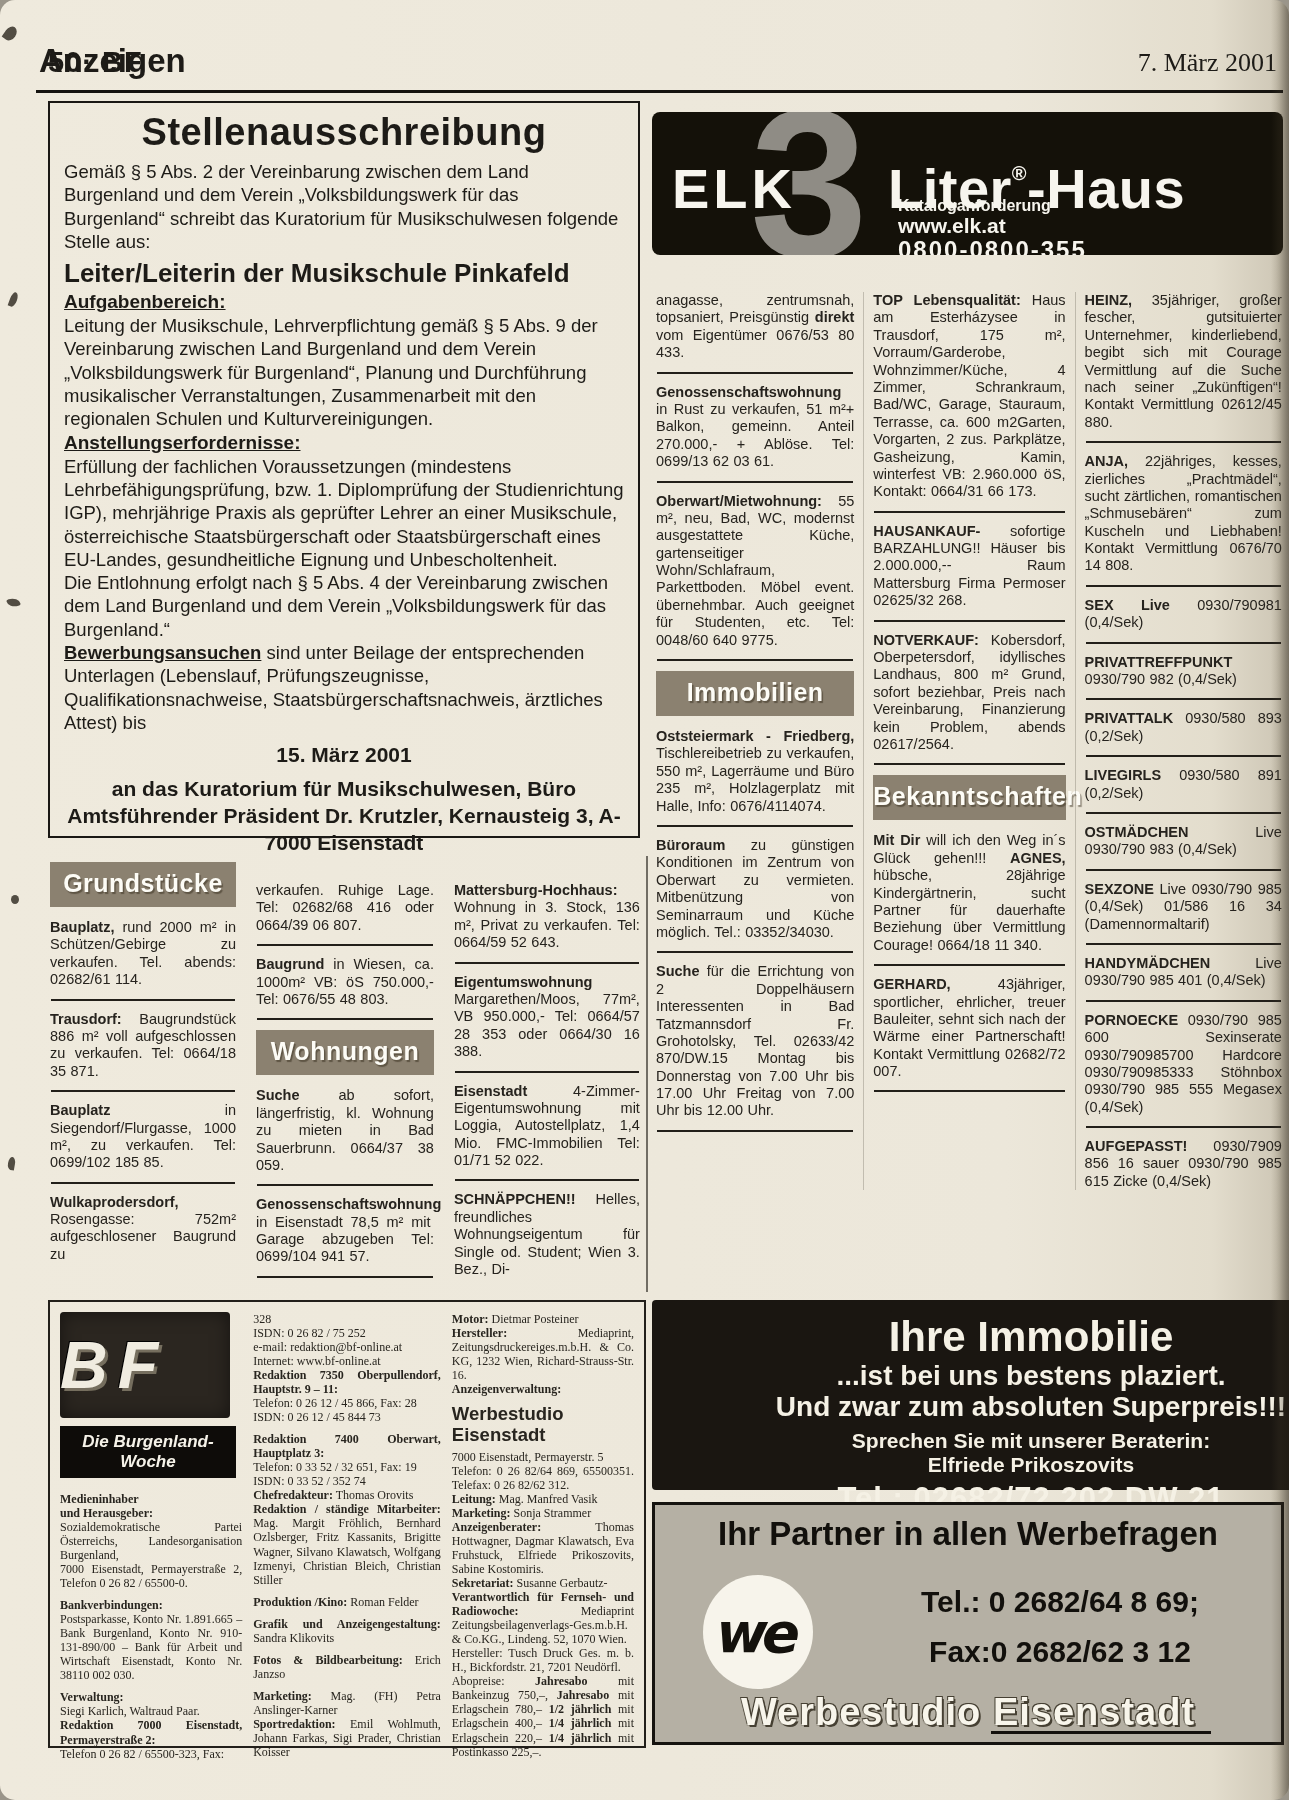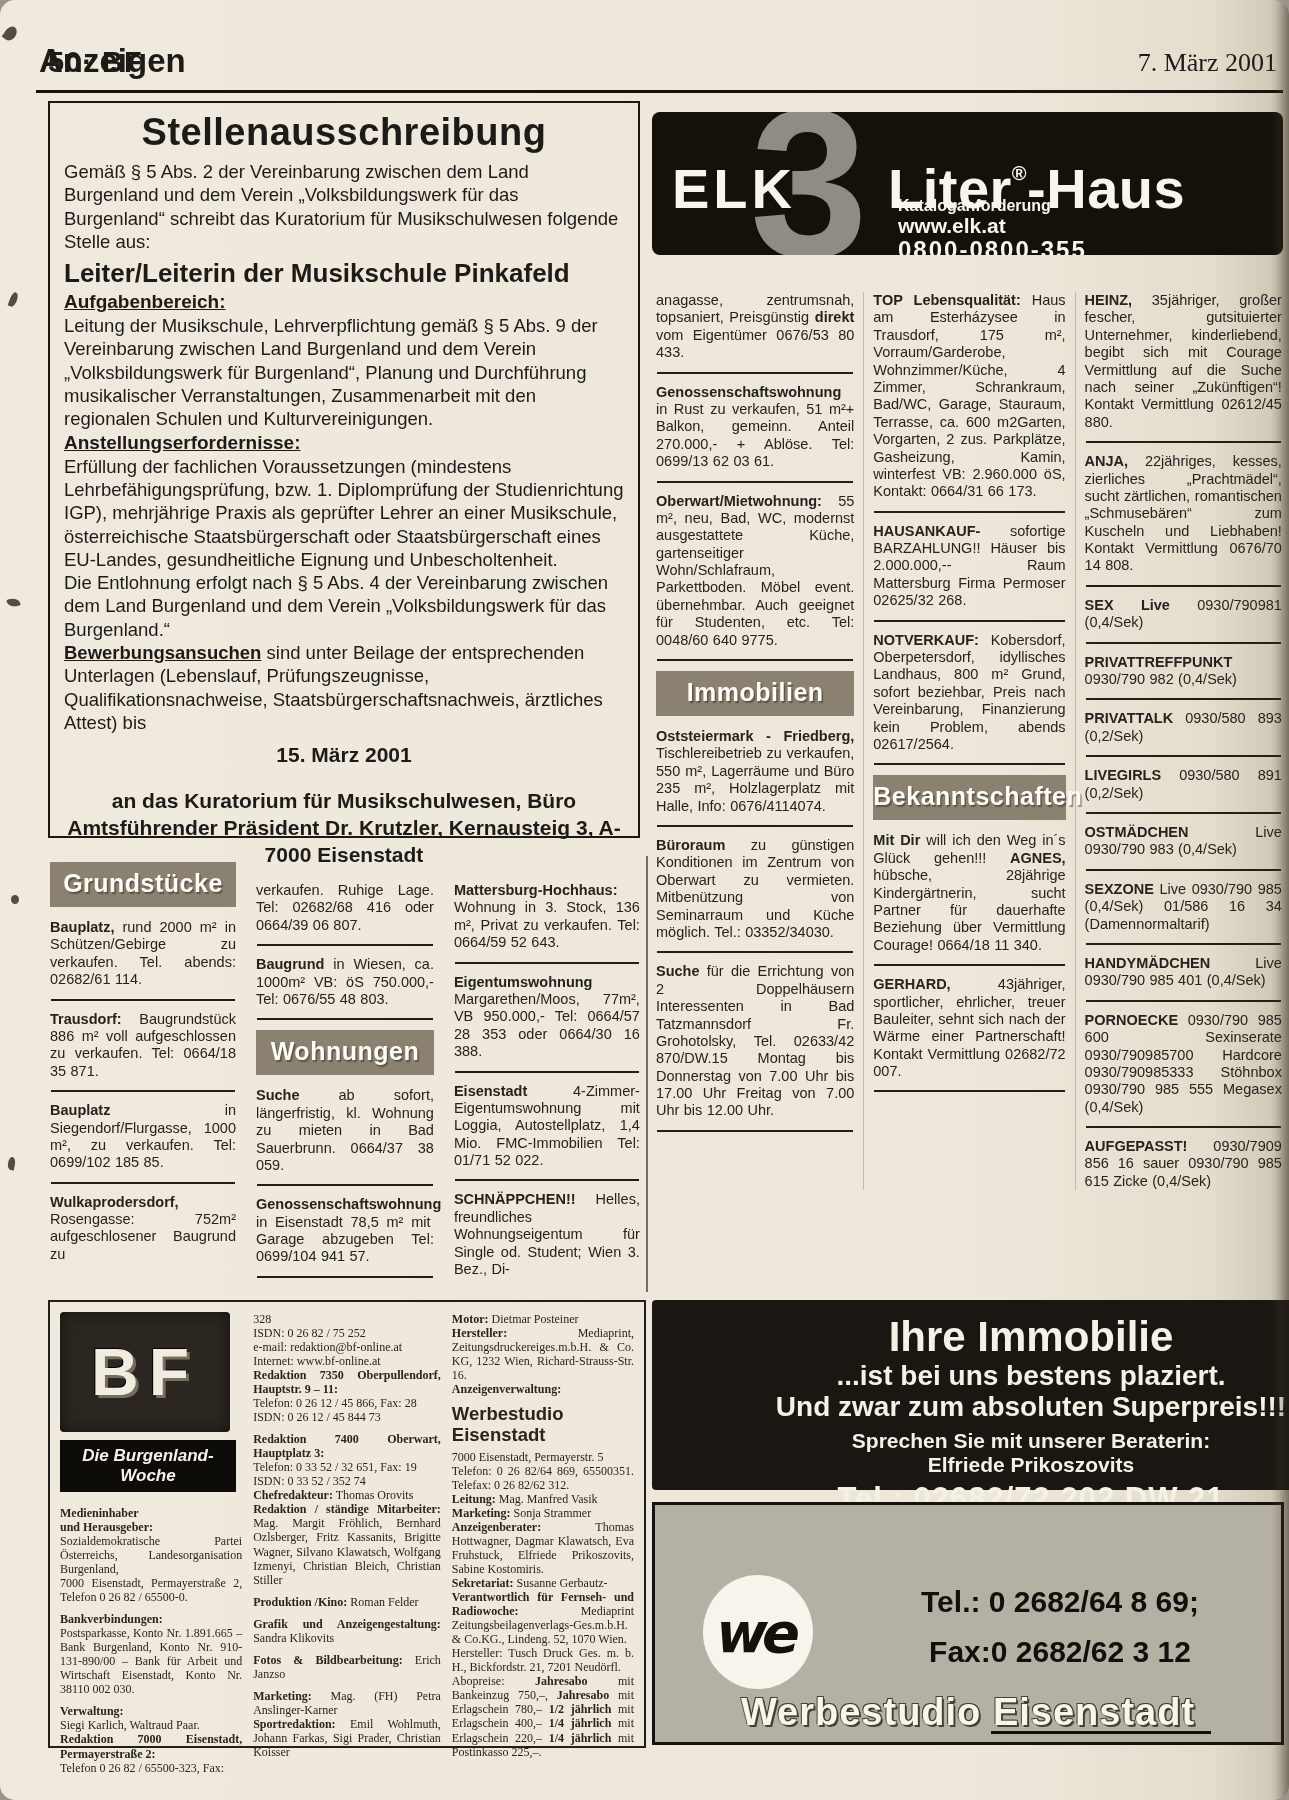--- a/index.html
+++ b/index.html
@@ -15,21 +15,21 @@
 
   
   .job-ad{position:absolute;left:48px;top:101px;width:592px;height:737px;border:2.5px solid #1a1814;
     box-sizing:border-box;padding:6px 14px 4px;}
   .ja-title{text-align:center;font-size:38px;font-weight:bold;margin:2px 0 6px;letter-spacing:0.5px;}
   .ja-body{font-size:18.5px;line-height:1.26;margin:0;}
   .ja-pos{font-size:26px;font-weight:bold;margin:5px 0 2px;}
   .ja-label{font-size:19px;font-weight:bold;text-decoration:underline;margin:1px 0;}
   .ja-label-inline{font-weight:bold;text-decoration:underline;}
   .ja-center{text-align:center;font-size:21px;font-weight:bold;margin-top:7px;line-height:1.3;}
-  .ja-addr{margin-top:18px;}
+  .ja-addr{margin-top:6px;}
   .ja-close{font-size:19px;font-weight:bold;margin-top:2px;}
 
   
   .elk-ad{position:absolute;left:652px;top:112px;width:631px;height:143px;background:#141109;
     border-radius:8px;color:#f7f5ee;overflow:hidden;}
   .elk-three{position:absolute;left:98px;top:-34px;font-size:212px;line-height:1;font-weight:bold;color:#8f8c85;}
   .elk-brand{position:absolute;left:20px;top:44px;font-size:56px;font-weight:bold;letter-spacing:4px;}
   .elk-product{position:absolute;left:236px;top:44px;font-size:56px;font-weight:bold;letter-spacing:0.5px;white-space:nowrap;}
   .elk-reg{font-size:20px;vertical-align:28px;}
   .elk-info{position:absolute;left:246px;top:86px;line-height:1.06;}
@@ -59,22 +59,22 @@
 
   
   .imp{position:absolute;left:48px;top:1300px;width:598px;height:448px;border:2px solid #221f1a;
     box-sizing:border-box;padding:10px;display:flex;gap:11px;}
   .imp-col{box-sizing:border-box;}
   .i1{width:33%;}.i2{width:34%;}.i3{width:33%;}
   .imp .blk{font-family:"Liberation Serif",serif;font-size:12px;line-height:1.17;text-align:justify;
     white-space:pre-line;margin:0 0 8px;color:#28251f;}
   .imp .b{font-weight:bold;}
   .imp .ws-big{font-family:"Liberation Sans",sans-serif;font-size:18.5px;line-height:1.1;margin:3px 0 5px;text-align:left;}
-  .bf-logo{width:170px;height:120px;background:#2b2620;border-radius:4px;display:flex;align-items:center;
-    justify-content:center;box-shadow:inset 0 0 18px rgba(0,0,0,0.5);}
+  .bf-logo{width:170px;height:106px;background:#2b2620;border-radius:4px;display:flex;align-items:center;
+    box-shadow:inset 0 0 18px rgba(0,0,0,0.5);font-style:italic;}
   .bf-logo span{font-size:66px;font-weight:bold;letter-spacing:10px;color:#f0ece0;
     text-shadow:3px 3px 0 #756e5e,-1px -1px 0 #000;}
   .bf-tag{width:176px;background:#0e0c09;color:#f6f3e9;font-style:italic;font-weight:bold;font-size:17px;
     text-align:center;padding:6px 2px;margin:8px 0 14px;box-sizing:border-box;}
 
   
   .immo-ad{position:absolute;left:652px;top:1300px;width:758px;height:190px;background:#1a1611;
     border-radius:4px;color:#f5f1e5;text-align:center;box-sizing:border-box;padding-top:16px;}
   .im-l1{font-size:42px;font-weight:bold;line-height:1.02;}
   .im-l2{font-size:28px;font-weight:bold;line-height:1.1;margin-top:2px;}
@@ -290,20 +290,21 @@
   <div class="immo-ad">
     <div class="im-l1">Ihre Immobilie</div>
     <div class="im-l2">...ist bei uns bestens plaziert.</div>
     <div class="im-l3">Und zwar zum absoluten Superpreis!!!</div>
     <div class="im-l4">Sprechen Sie mit unserer Beraterin:</div>
     <div class="im-l5">Elfriede Prikoszovits</div>
     <div class="im-l6">Tel.: 02682/72 202 DW 21</div>
   </div>
 
   <div class="ws-ad">
+    <div class="ws-head">Ihr Partner in allen Werbefragen</div>
     <div class="ws-logo">
         <span>we</span>
       </div>
     <div class="ws-tel">Tel.: 0 2682/64 8 69;</div>
     <div class="ws-fax">Fax:0 2682/62 3 12</div>
     <div class="ws-name">Werbestudio Eisenstadt</div>
     <div class="ws-underline"></div>
   </div>
 
   <div class="mid-rule"></div>

